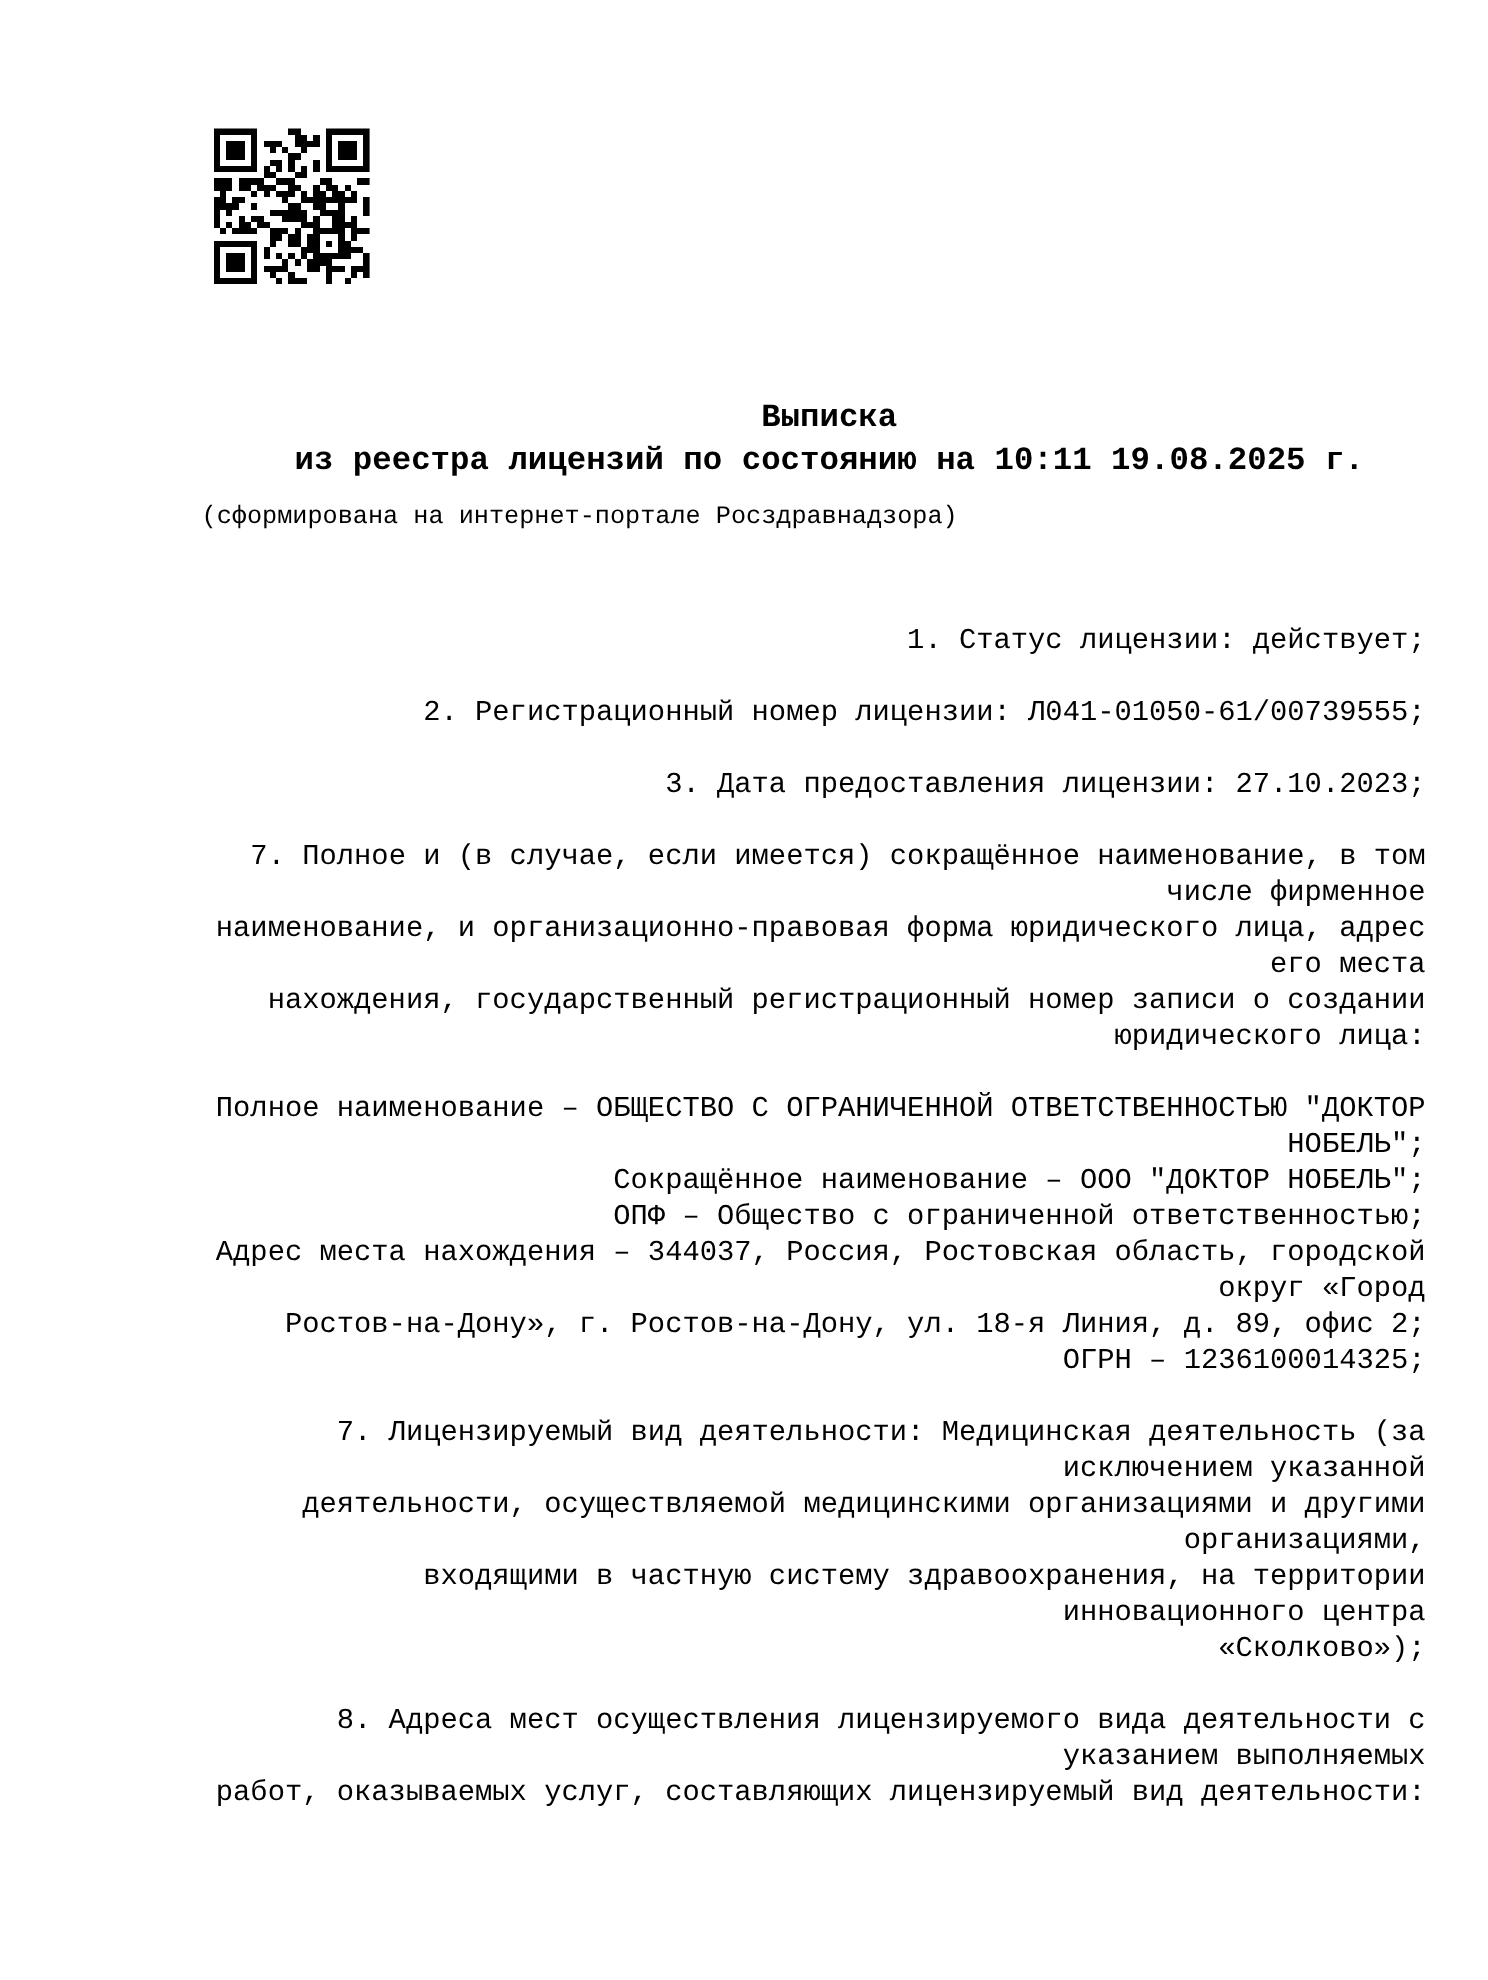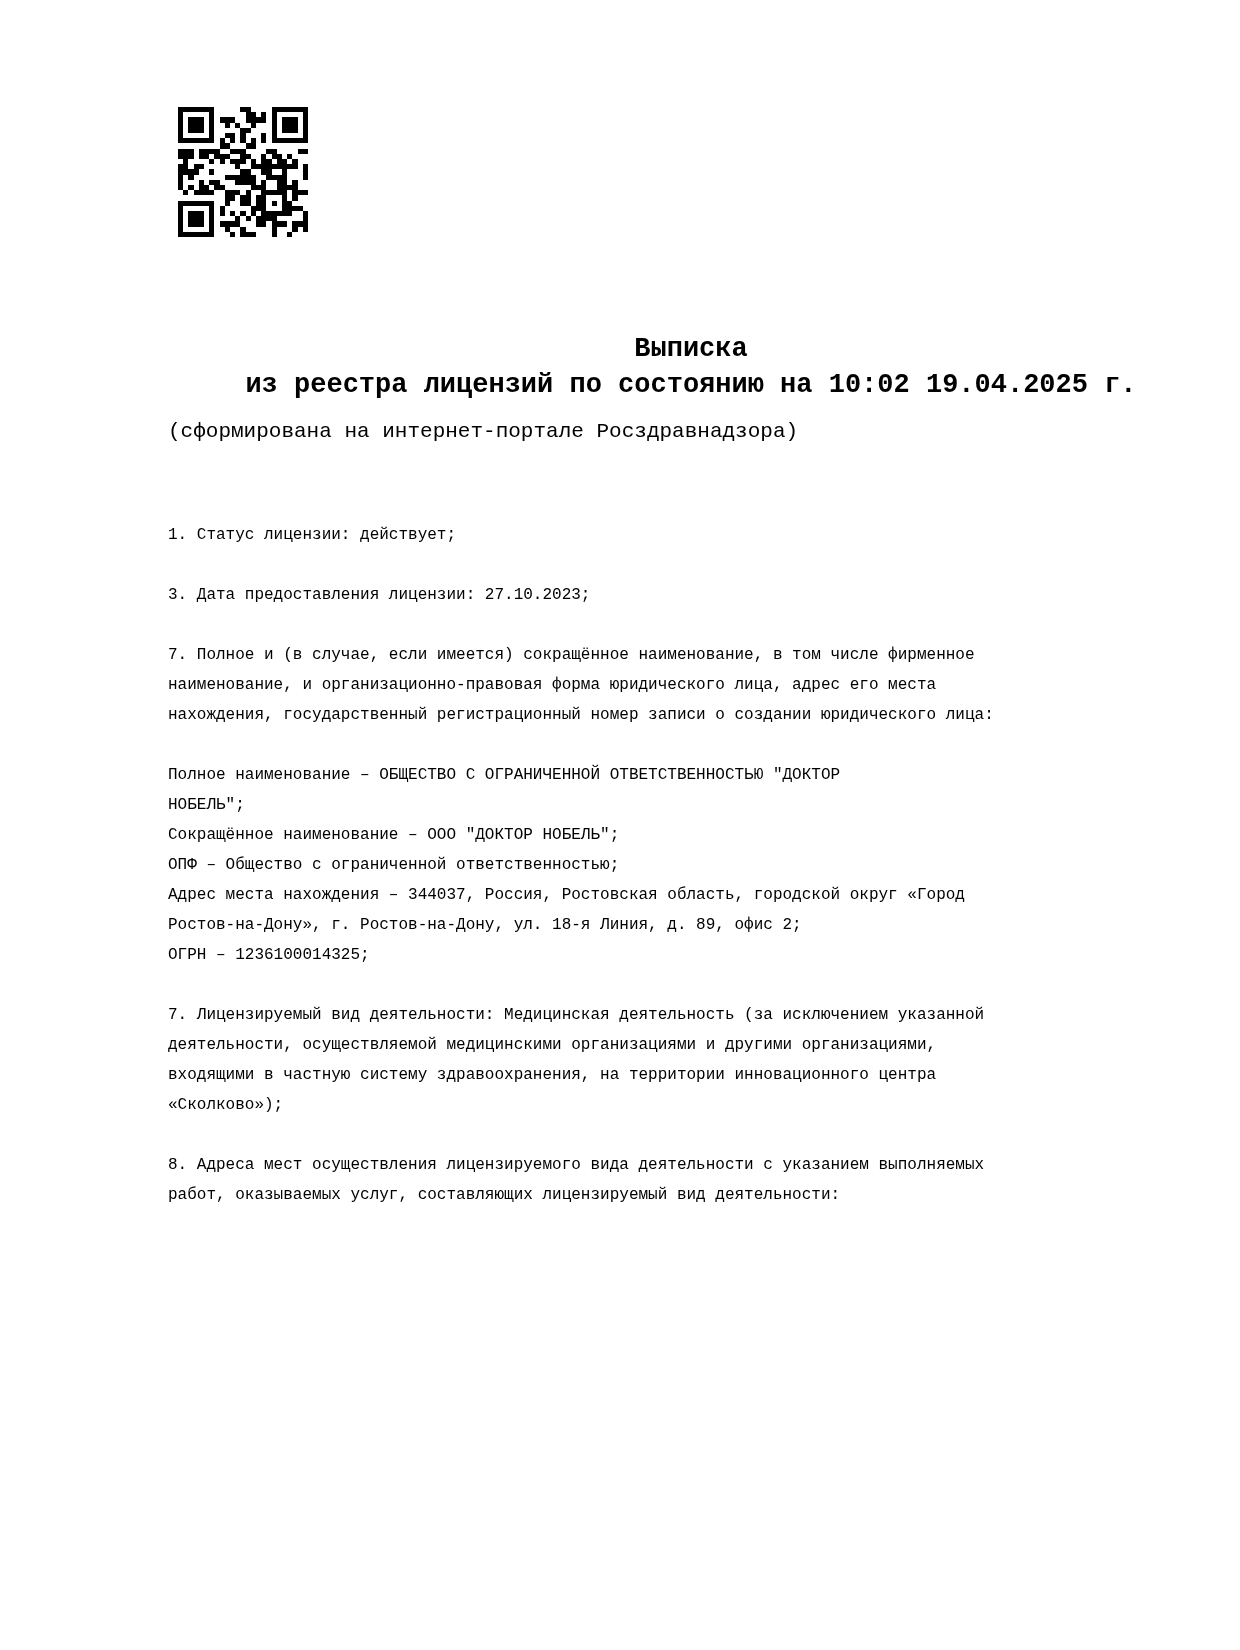--- a/index.html
+++ b/index.html
@@ -41,22 +41,23 @@
     width: 1046px;
     text-align: left;
     font-size: 21px;
     line-height: 26px;
   }
   .body-text {
     position: absolute;
     left: 140px;
     top: 520px;
     width: 1020px;
-    font-size: 16px;
+    font-size: 24px;
     line-height: 30px;
+    text-align: right;
   }
   .body-text p {
     margin: 0 0 30px 0;
     white-space: pre-line;
   }
 </style>
 </head>
 <body>
 
 <div class="page">
@@ -376,27 +377,28 @@
         <rect x="12" y="24" width="1" height="1"></rect>
         <rect x="13" y="24" width="1" height="1"></rect>
         <rect x="14" y="24" width="1" height="1"></rect>
         <rect x="18" y="24" width="1" height="1"></rect>
         <rect x="21" y="24" width="1" height="1"></rect>
       </g>
     </svg>
 
   <div class="title-block">
     <div>Выписка</div>
-    <div>из реестра лицензий по состоянию на 10:02 19.04.2025 г.</div>
+    <div>из реестра лицензий по состоянию на 10:11 19.08.2025 г.</div>
   </div>
 
   <div class="subtitle">(сформирована на интернет-портале Росздравнадзора)</div>
 
   <div class="body-text">
     <p>1. Статус лицензии: действует;</p>
+    <p>2. Регистрационный номер лицензии: Л041-01050-61/00739555;</p>
     <p>3. Дата предоставления лицензии: 27.10.2023;</p>
     <p>7. Полное и (в случае, если имеется) сокращённое наименование, в том числе фирменное
 наименование, и организационно-правовая форма юридического лица, адрес его места
 нахождения, государственный регистрационный номер записи о создании юридического лица:</p>
     <p>Полное наименование – ОБЩЕСТВО С ОГРАНИЧЕННОЙ ОТВЕТСТВЕННОСТЬЮ "ДОКТОР
 НОБЕЛЬ";
 Сокращённое наименование – ООО "ДОКТОР НОБЕЛЬ";
 ОПФ – Общество с ограниченной ответственностью;
 Адрес места нахождения – 344037, Россия, Ростовская область, городской округ «Город
 Ростов-на-Дону», г. Ростов-на-Дону, ул. 18-я Линия, д. 89, офис 2;

